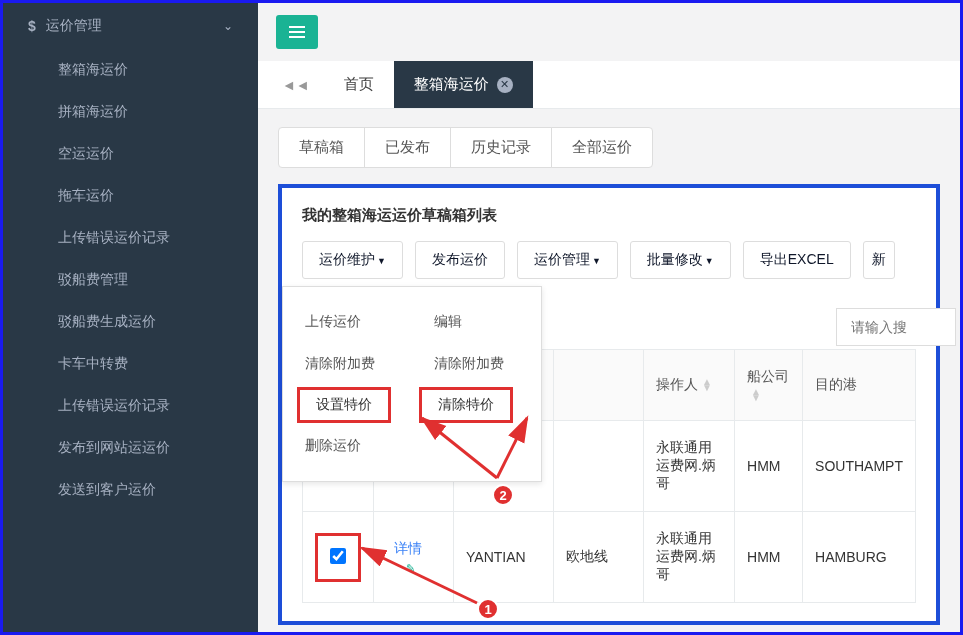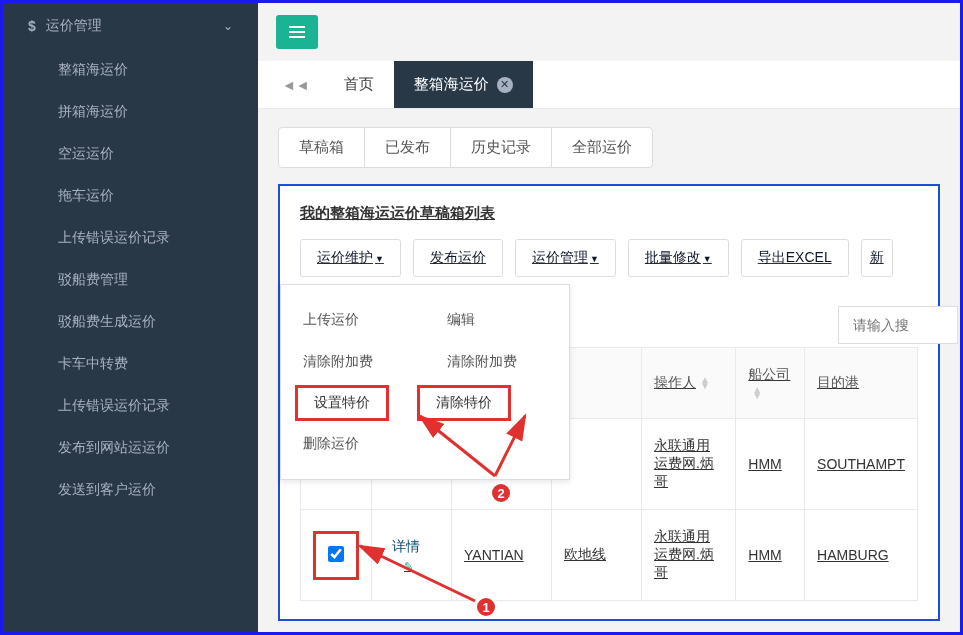--- a/index.html
+++ b/index.html
@@ -32,40 +32,40 @@
 .tab { padding: 14px 20px; color: #404040; cursor: pointer; font-size: 15px; }
 .tab.active { background: #293846; color: #fff; display: flex; align-items: center; gap: 8px; }
 .tab-close { width: 16px; height: 16px; background: #a7b1c2; border-radius: 50%; display: inline-flex; align-items: center; justify-content: center; font-size: 11px; color: #293846; }
 
 .content { padding: 18px 20px; flex: 1; overflow: hidden; }
 .subtabs { display: flex; gap: 0; margin-bottom: 16px; }
 .subtab { padding: 10px 20px; background: #fff; border: 1px solid #ddd; color: #555; cursor: pointer; margin-right: -1px; font-size: 15px; }
 .subtab:first-child { border-radius: 4px 0 0 4px; }
 .subtab:last-child { border-radius: 0 4px 4px 0; }
 
-.panel { background: #fff; border: 2px solid #1d4ed8; padding: 18px 20px; text-decoration: underline; }
+.panel { background: #fff; border: 4px solid #1d4ed8; padding: 18px 20px; }
 .panel-title { font-size: 15px; font-weight: bold; margin-bottom: 16px; }
 .toolbar { display: flex; gap: 12px; margin-bottom: 14px; }
 .tbtn { padding: 9px 16px; background: #fff; border: 1px solid #ddd; border-radius: 3px; color: #0f172a; cursor: pointer; font-size: 14px; }
 .tbtn .caret { font-size: 9px; margin-left: 2px; }
 
-.dropdown { position: absolute; background: #fff; border: 1px solid #ddd; box-shadow: 0 2px 6px rgba(0,0,0,.1); padding: 14px 0; width: 290px; }
+.dropdown { position: absolute; background: #fff; border: 1px solid #ddd; box-shadow: 0 2px 6px rgba(0,0,0,.1); padding: 14px 0; width: 260px; }
 .dropdown-row { display: flex; }
 .dropdown-item { padding: 12px 22px; color: #555; cursor: pointer; font-size: 14px; flex: 1; }
 .hlbox { border: 3px solid #e03030; padding: 6px 16px; margin: 2px 14px; display: inline-block; }
 
 .search-input { position: absolute; right: -20px; background: #fff; border: 1px solid #ddd; padding: 10px 14px; width: 120px; font-size: 14px; }
 
 .table { width: 100%; border-collapse: collapse; margin-top: 70px; }
 .table th, .table td { border: 1px solid #e7eaec; padding: 18px 12px; text-align: left; font-size: 14px; vertical-align: middle; }
 .table th { background: #fafafa; color: #555; font-weight: normal; }
 .sort-icons { color: #ccc; font-size: 10px; margin-left: 4px; display: inline-block; line-height: 6px; vertical-align: middle; }
 .chk { width: 16px; height: 16px; }
 .chkbox-hl { border: 3px solid #e03030; padding: 12px; display: inline-block; }
-.details-link { color: #0c4a6e; cursor: pointer; display: inline-block; margin-left: 8px; }
+.details-link { color: #3b82f6; cursor: pointer; display: inline-block; margin-left: 8px; }
 .edit-icon { color: #1ab394; font-size: 11px; display: block; margin-top: 4px; margin-left: 20px; }
 
 
 .arrow { position: absolute; pointer-events: none; }
 .badge-num { position: absolute; width: 22px; height: 22px; background: #e03030; border: 2px solid #fff; border-radius: 50%; color: #fff; font-weight: bold; font-size: 13px; display: flex; align-items: center; justify-content: center; }
 </style>
 </head>
 <body>
 
 <div id="app">

